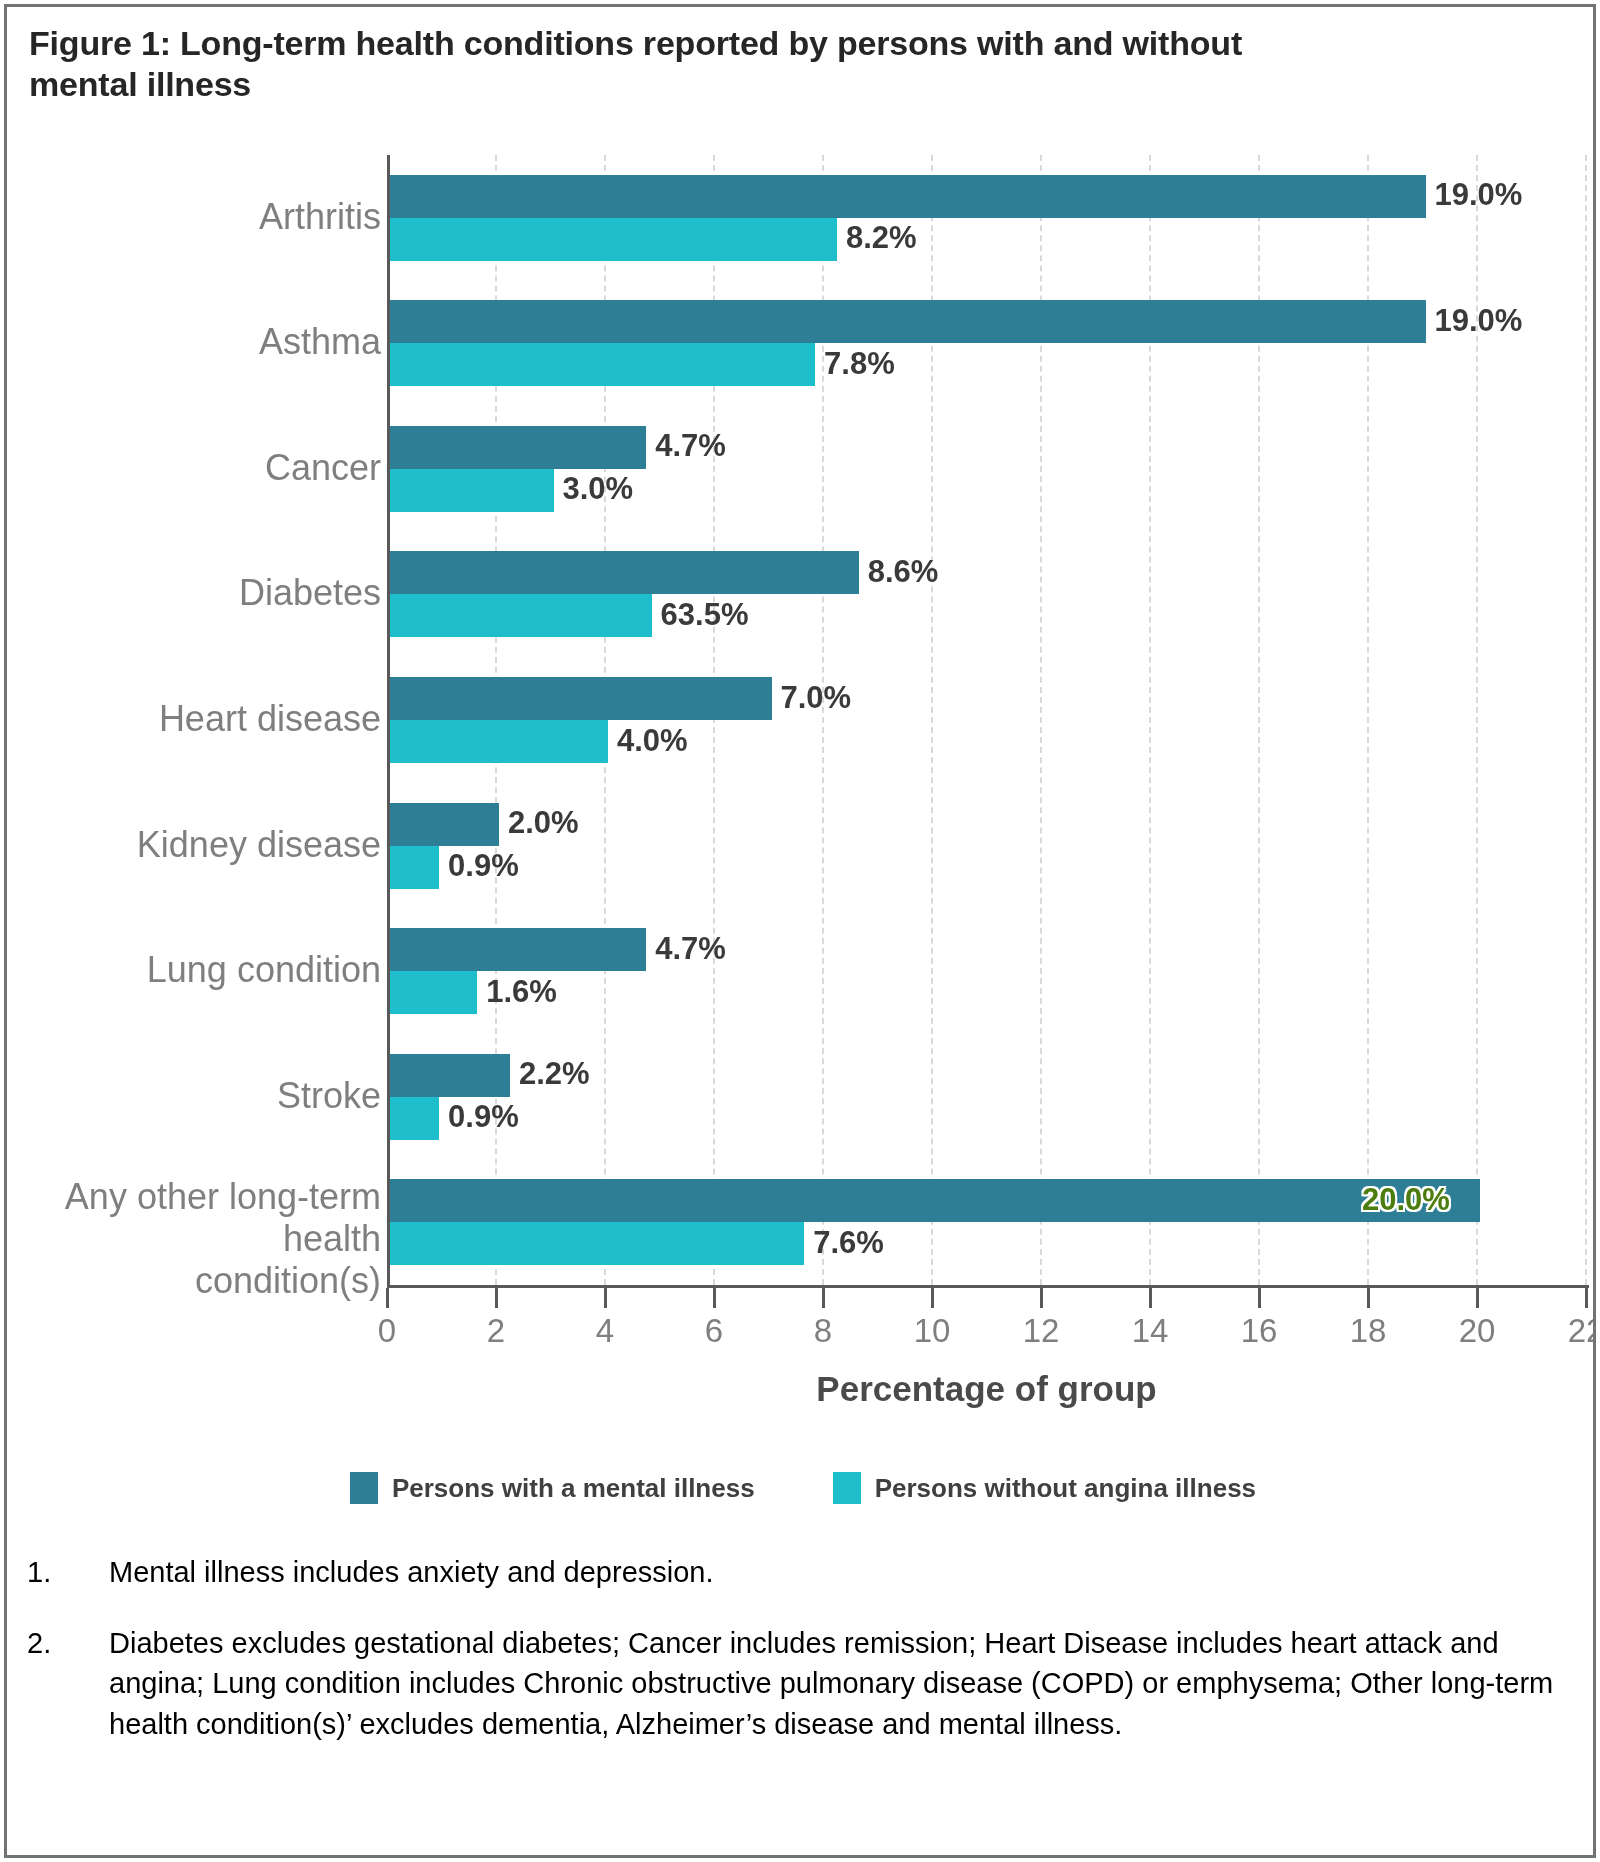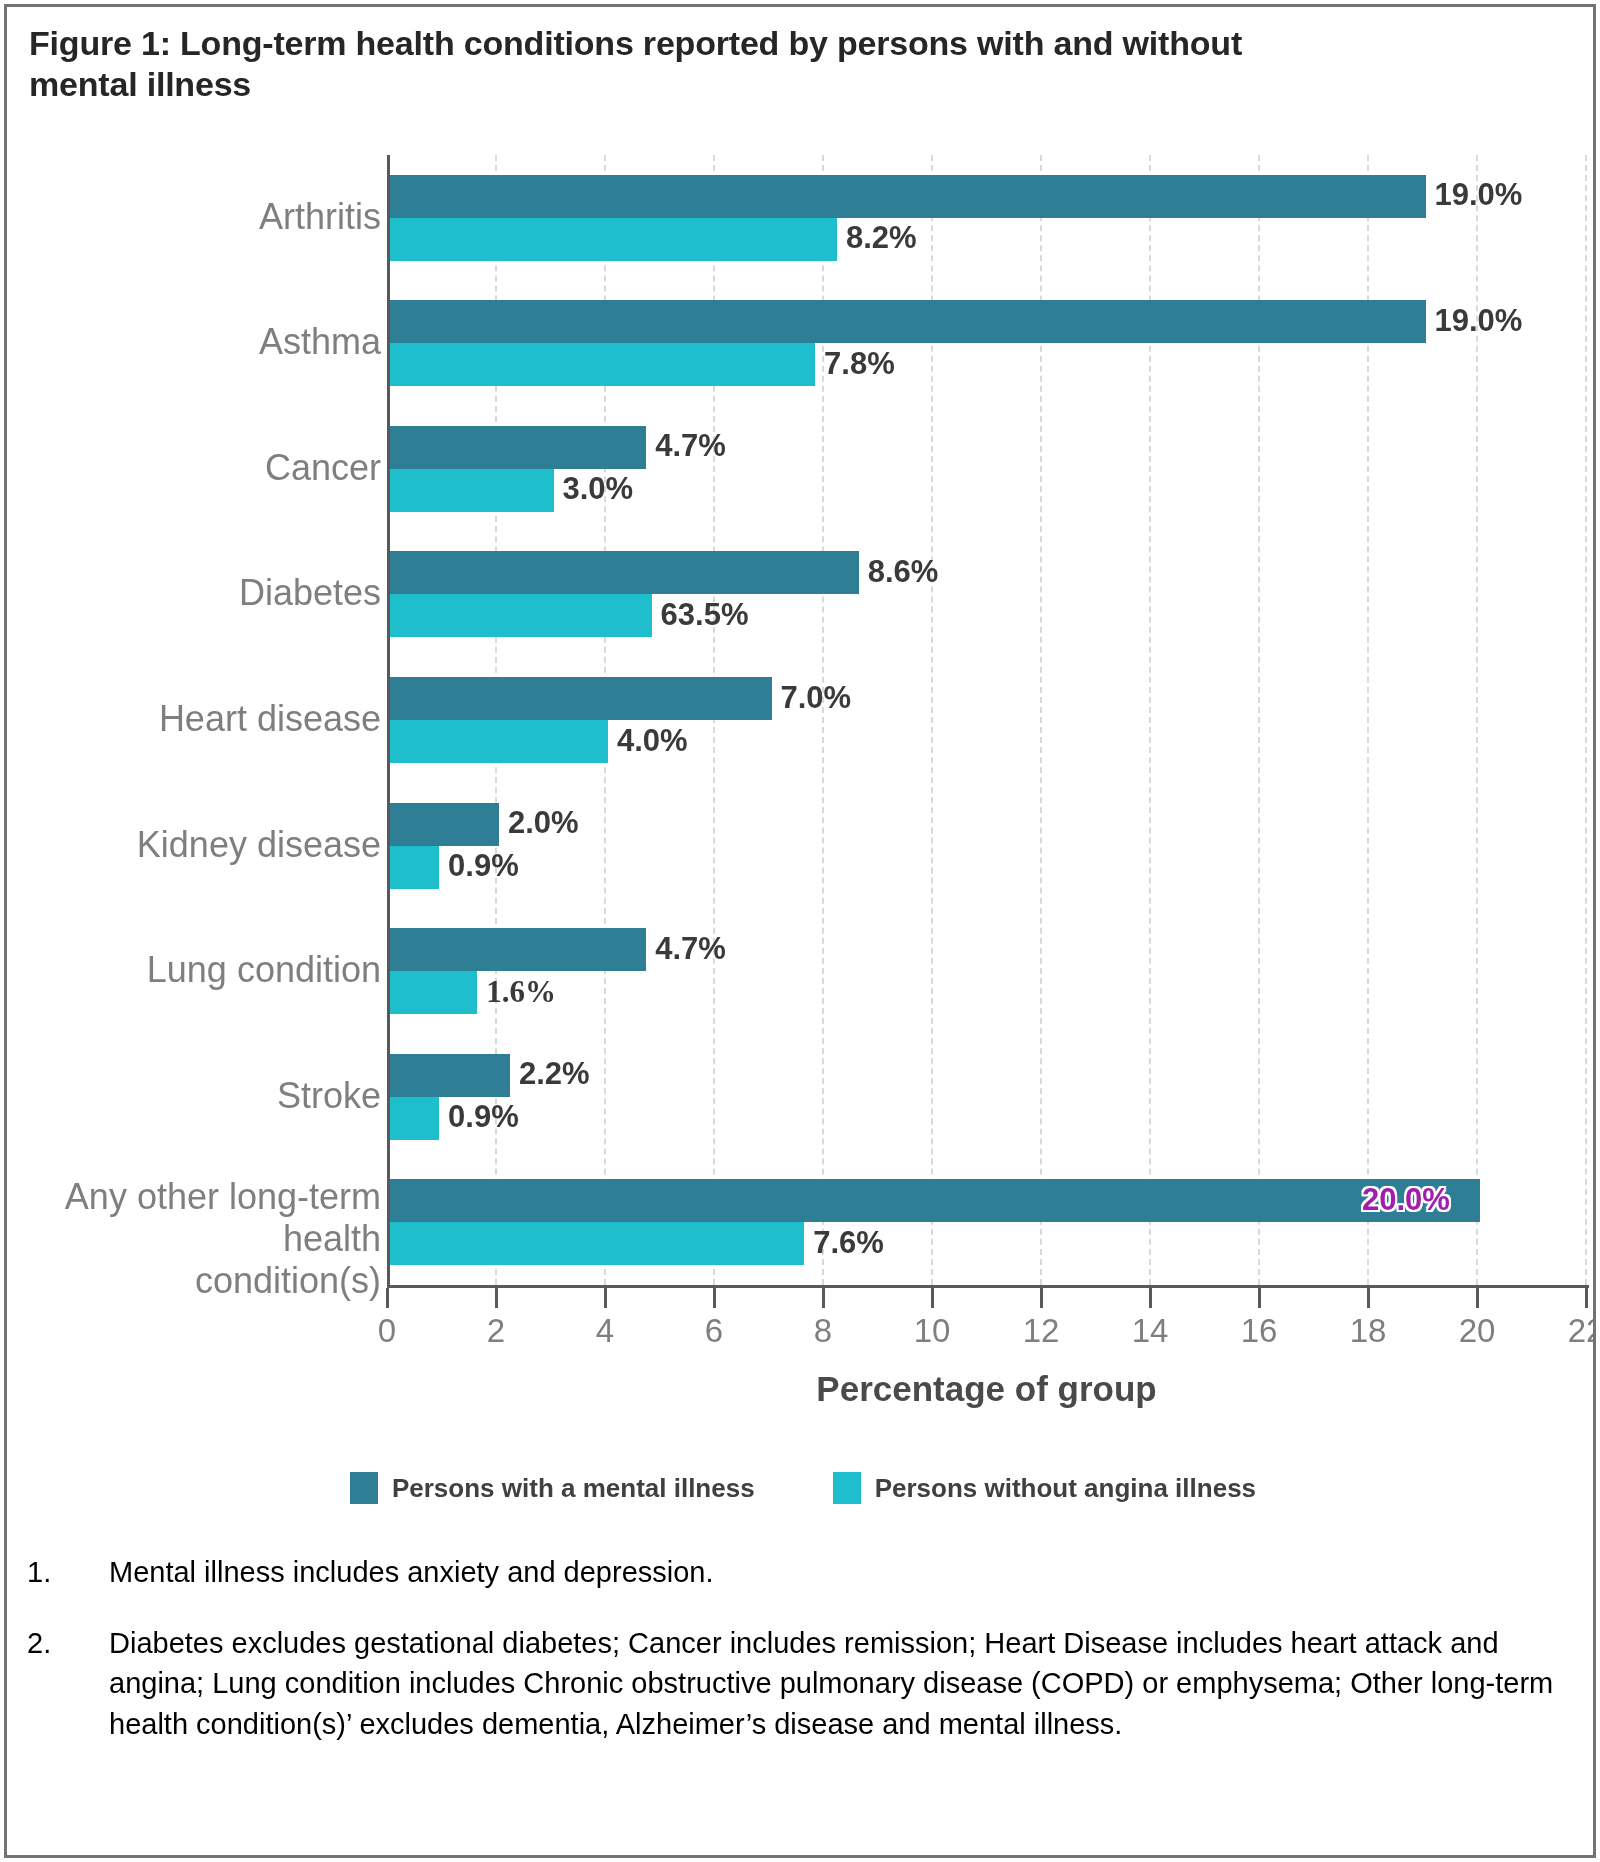--- a/index.html
+++ b/index.html
@@ -92,21 +92,21 @@
   .bar.series-a { background: #2e7f96; }
   .bar.series-b { background: #1ebecd; }
   .bar-value {
     position: absolute;
     font-size: 31px;
     font-weight: bold;
     color: #3a3a3a;
     white-space: nowrap;
   }
   .bar-value.inside {
-    color: #a21caf;
+    color: #4d7c0f;
     text-shadow:
       -2px -2px 0 #ffffff,  2px -2px 0 #ffffff,
       -2px  2px 0 #ffffff,  2px  2px 0 #ffffff,
        0px  2px 0 #ffffff,  0px -2px 0 #ffffff,
        2px  0px 0 #ffffff, -2px  0px 0 #ffffff;
   }
 
   
   #axis-title {
     position: absolute;
@@ -215,21 +215,21 @@
           <div class="bar series-a" style="top: 665.556px; width: 109px; background: rgb(46, 127, 150);"></div>
           <div class="bar-value" style="top: 668.056px; left: 501px;">2.0%</div>
           <div class="bar series-b" style="top: 708.556px; width: 49.05px; background: rgb(30, 190, 205);"></div>
           <div class="bar-value" style="top: 711.056px; left: 441.05px;">0.9%</div>
         </div>
         <div class="cat-group">
           <div class="cat-label" style="top: 812.111px;">Lung condition</div>
           <div class="bar series-a" style="top: 791.111px; width: 256.15px; background: rgb(46, 127, 150);"></div>
           <div class="bar-value" style="top: 793.611px; left: 648.15px;">4.7%</div>
           <div class="bar series-b" style="top: 834.111px; width: 87.2px; background: rgb(30, 190, 205);"></div>
-          <div class="bar-value" style="top: 836.611px; left: 479.2px; font-family: Liberation Serif, serif;">1.6%</div>
+          <div class="bar-value" style="top: 836.611px; left: 479.2px;">1.6%</div>
         </div>
         <div class="cat-group">
           <div class="cat-label" style="top: 937.667px;">Stroke</div>
           <div class="bar series-a" style="top: 916.667px; width: 119.9px; background: rgb(46, 127, 150);"></div>
           <div class="bar-value" style="top: 919.167px; left: 511.9px;">2.2%</div>
           <div class="bar series-b" style="top: 959.667px; width: 49.05px; background: rgb(30, 190, 205);"></div>
           <div class="bar-value" style="top: 962.167px; left: 441.05px;">0.9%</div>
         </div>
         <div class="cat-group">
           <div class="cat-label" style="top: 1039.22px;">Any other long-term health

